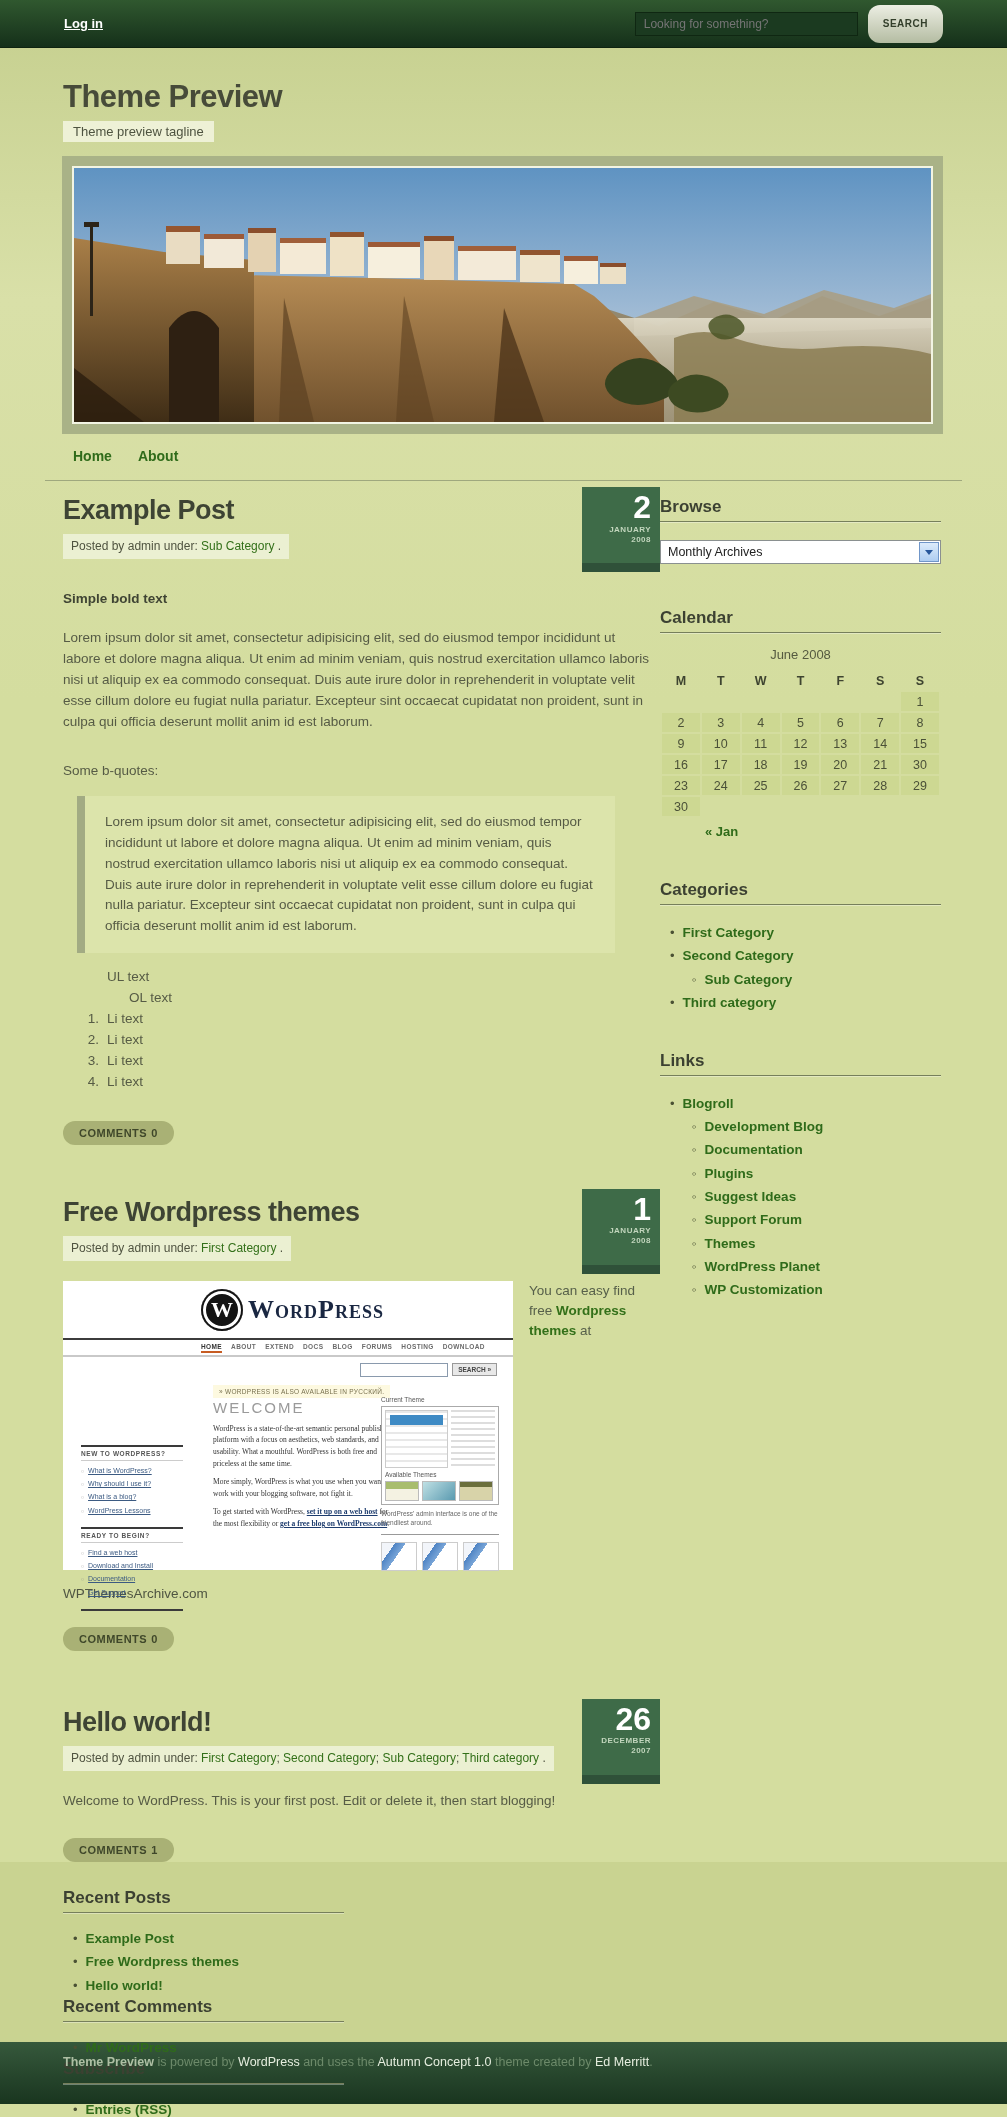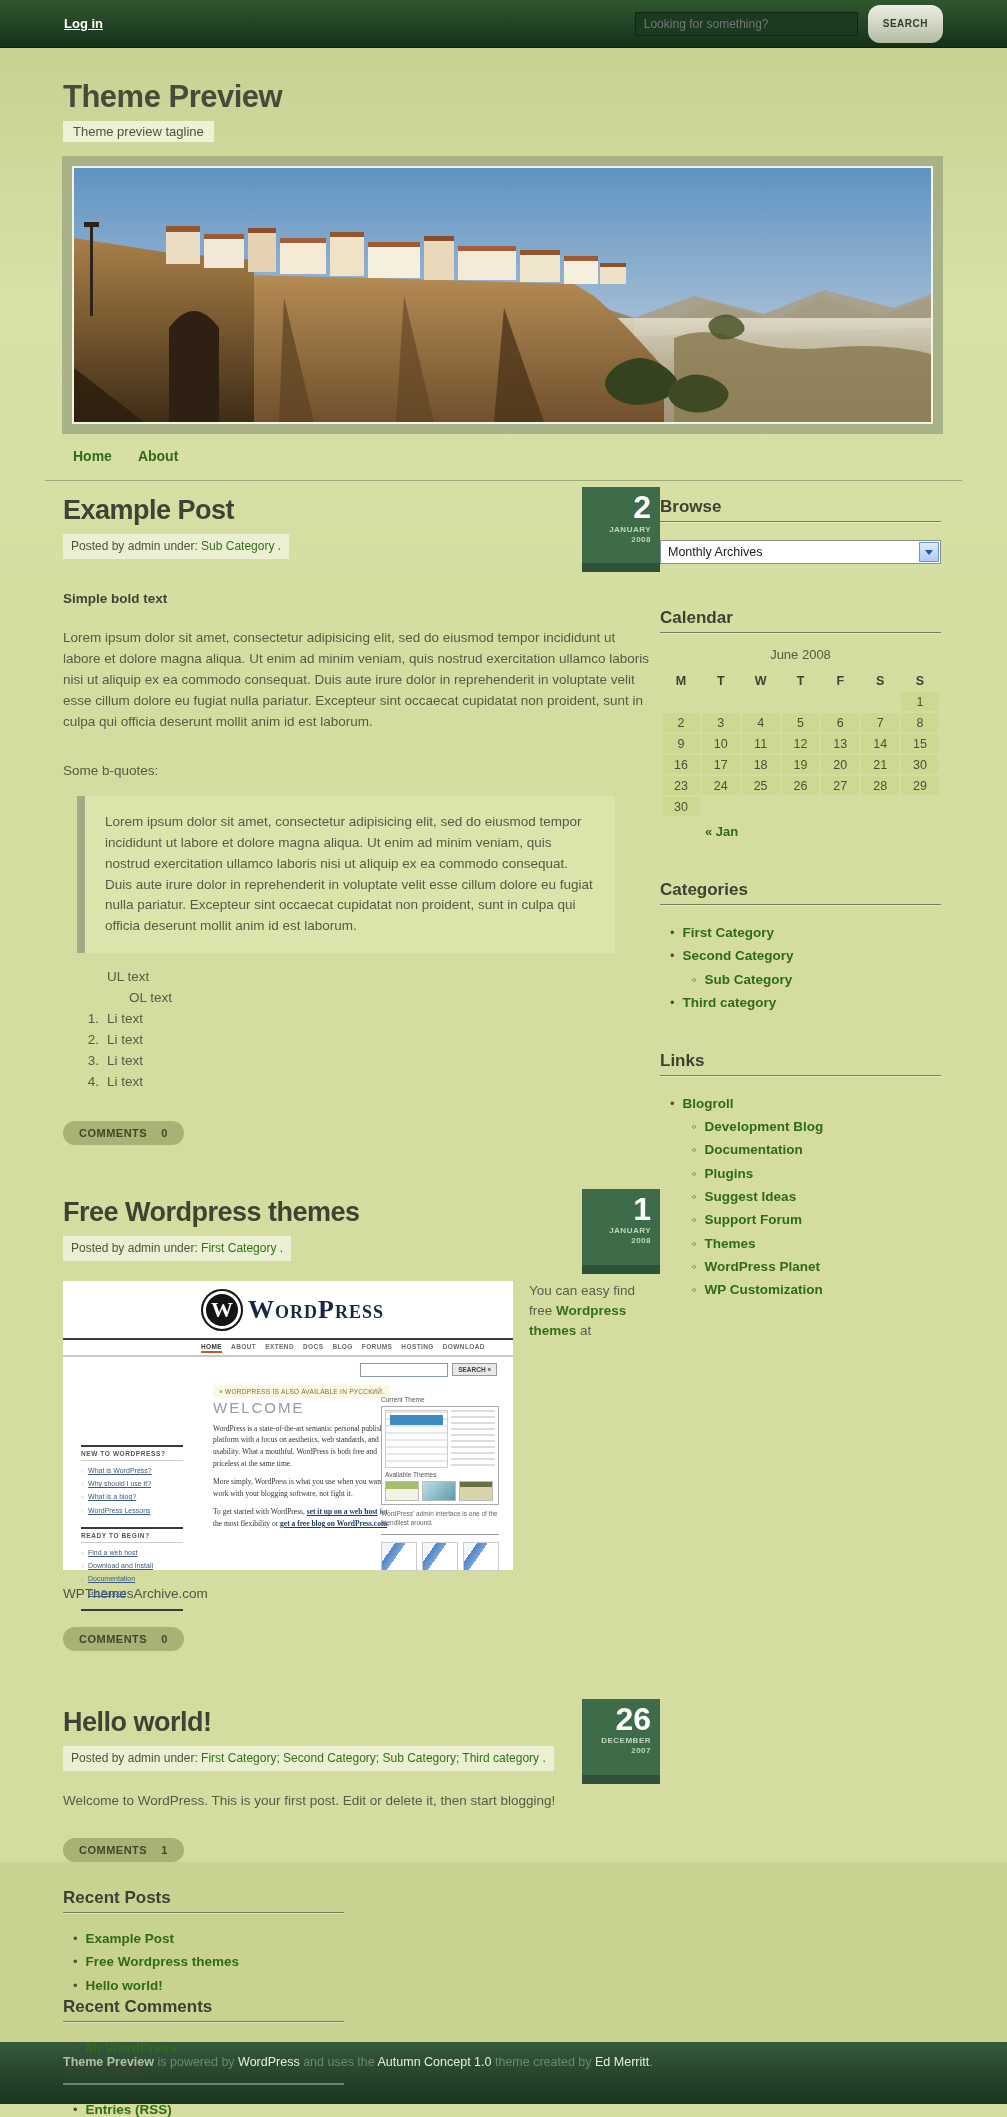--- a/index.html
+++ b/index.html
@@ -48,21 +48,21 @@
   .quotes-intro{margin-top:28px;}
   blockquote.bq{margin:14px 0 0 14px;border-left:8px solid #a2ab83;background:#dce4ab;
     padding:16px 20px;width:538px;box-sizing:border-box;color:#565b45;font-size:13.5px;line-height:1.55;}
   .list-intro{margin-top:28px;}
   .post-list{margin-top:16px;}
   .list-row{display:flex;color:#565b45;font-size:13.5px;line-height:1.25;margin-bottom:4px;}
   .list-row .num{width:22px;text-align:right;margin-right:8px;}
   .list-row.ind1{margin-left:14px;}
   .list-row.ind2{margin-left:36px;}
   .comments{display:inline-flex;margin-top:26px;background:#a9b175;border-radius:13px;padding:6px 16px;
-    font-size:11px;font-weight:bold;color:#3f472a;letter-spacing:.5px;gap:14px;cursor:pointer;}
+    font-size:11px;font-weight:bold;color:#3f472a;letter-spacing:.5px;gap:4px;cursor:pointer;}
   
   .post2{margin-top:52px;}
   .media-row{display:flex;margin-top:20px;gap:16px;}
   .aside-text{width:130px;color:#57604a;font-size:13.5px;line-height:1.5;}
   .aside-text a{color:#337019;font-weight:bold;text-decoration:none;cursor:pointer;}
   .shot-caption{margin-top:16px;color:#4f5542;font-size:13.5px;}
   .post3{margin-top:56px;}
   .post3 .body-text{margin-top:20px;}
   
   .wpshot{width:450px;height:289px;background:#fff;position:relative;font-family:"Liberation Serif",serif;flex:none;}

